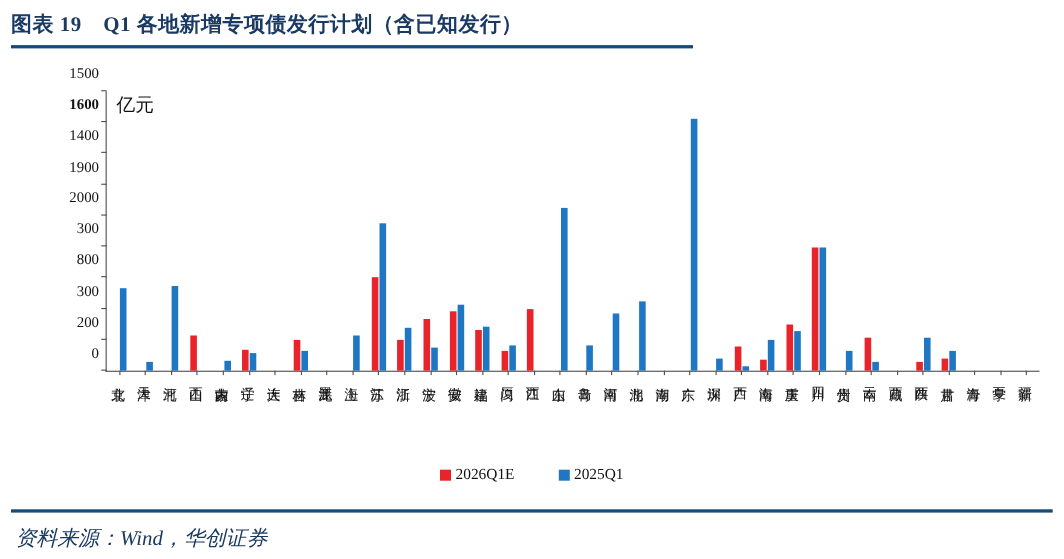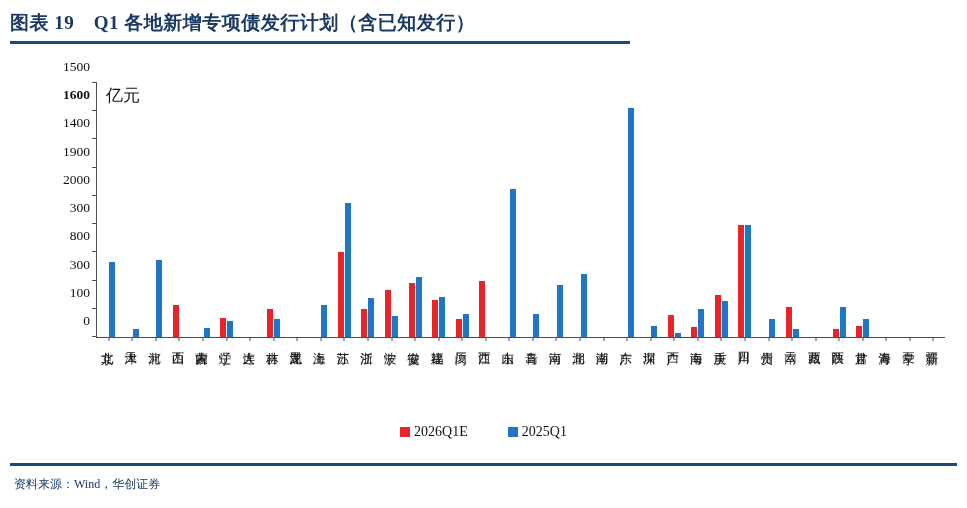--- a/index.html
+++ b/index.html
@@ -176,42 +176,43 @@
     left: 10px;
     top: 463px;
     width: 947px;
     height: 3px;
     background: #1a4a7a;
   }
   .footer-text {
     position: absolute;
     left: 14px;
     top: 476px;
-    font-size: 12px;
+    font-size: 19px;
+    font-style: italic;
     color: #1a3a63;
     font-family: "Liberation Serif", serif;
   }
 </style>
 </head>
 <body>
 
 <div class="figure-wrap">
 
   <div class="header">
     <div class="header-title">图表 19　Q1 各地新增专项债发行计划（含已知发行）</div>
     <div class="header-rule"></div>
   </div>
 
   <div class="chart">
     <div class="unit-label">亿元</div>
     <div class="plot">
       <div id="yticks">
           <div class="ytick" style="bottom: 0px; right: 100%;">0</div>
           <div class="ytick-mark" style="position: absolute; bottom: 0px;"></div>
-          <div class="ytick" style="bottom: 28.2222px; right: 100%;">100</div>
+          <div class="ytick" style="bottom: 28.2222px; right: 100%;">200</div>
           <div class="ytick-mark" style="position: absolute; bottom: 28.2222px;"></div>
           <div class="ytick" style="bottom: 56.4444px; right: 100%;">300</div>
           <div class="ytick-mark" style="position: absolute; bottom: 56.4444px;"></div>
           <div class="ytick" style="bottom: 84.6667px; right: 100%;">800</div>
           <div class="ytick-mark" style="position: absolute; bottom: 84.6667px;"></div>
           <div class="ytick" style="bottom: 112.889px; right: 100%;">300</div>
           <div class="ytick-mark" style="position: absolute; bottom: 112.889px;"></div>
           <div class="ytick" style="bottom: 141.111px; right: 100%;">2000</div>
           <div class="ytick-mark" style="position: absolute; bottom: 141.111px;"></div>
           <div class="ytick" style="bottom: 169.333px; right: 100%;">1900</div>

